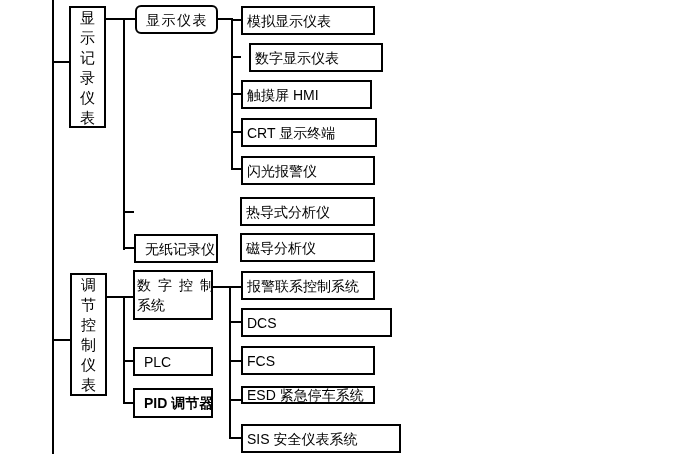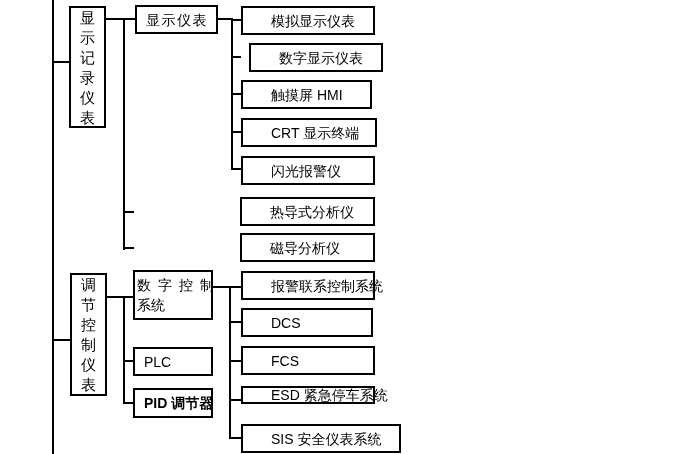--- a/index.html
+++ b/index.html
@@ -6,30 +6,30 @@
   .canvas{
     position:relative;width:686px;height:454px;background:#ffffff;overflow:hidden;
     font-family:"Liberation Sans", sans-serif;color:#000000;
   }
   .line{position:absolute;background:#000000;}
   .node{
     position:absolute;box-sizing:border-box;border:2px solid #000000;background:#ffffff;
     display:flex;align-items:center;font-size:14px;line-height:1;white-space:nowrap;
   }
   .node .lbl{display:block;}
-  .leaf{padding-left:28px;}
+  .leaf{padding-left:4px;}
   .mid{padding-left:9px;}
   .vnode{
     flex-direction:column;justify-content:center;align-items:center;gap:5px;
     font-size:15px;padding:0;
   }
   .twoLine{flex-direction:column;align-items:flex-start;justify-content:center;
     padding-left:2px;gap:6px;}
   .twoLine .l1{letter-spacing:7px;}
-  .wide4{letter-spacing:1.5px;}
+  .wide4{letter-spacing:1.5px;border-radius:6px;}
 </style>
 </head>
 <body>
 
 <div class="canvas">
 
   <div class="line" style="left:52px;top:0;width:2px;height:454px;"></div>
   <div class="line" style="left:52px;top:61px;width:18px;height:2px;"></div>
   <div class="line" style="left:105px;top:18px;width:30px;height:2px;"></div>
   <div class="line" style="left:123px;top:18px;width:2px;height:232px;"></div>
@@ -68,20 +68,23 @@
     <span class="lbl">节</span>
     <span class="lbl">控</span>
     <span class="lbl">制</span>
     <span class="lbl">仪</span>
     <span class="lbl">表</span>
   </div>
 
   <div class="node mid wide4" style="left:135px;top:5px;width:83px;height:29px;">
     <span class="lbl">显示仪表</span>
   </div>
+  <div class="node mid" style="left:134px;top:234px;width:84px;height:29px;">
+    <span class="lbl">无纸记录仪</span>
+  </div>
 
   <div class="node leaf" style="left:241px;top:6px;width:134px;height:29px;">
     <span class="lbl">模拟显示仪表</span>
   </div>
   <div class="node leaf" style="left:241px;top:43px;width:134px;height:29px;margin-left:8px;">
     <span class="lbl">数字显示仪表</span>
   </div>
   <div class="node leaf" style="left:241px;top:80px;width:131px;height:29px;">
     <span class="lbl">触摸屏 HMI</span>
   </div>
@@ -106,21 +109,21 @@
   <div class="node mid" style="left:133px;top:347px;width:80px;height:29px;">
     <span class="lbl">PLC</span>
   </div>
   <div class="node mid" style="left:133px;top:388px;width:80px;height:30px;font-weight:bold;">
     <span class="lbl">PID 调节器</span>
   </div>
 
   <div class="node leaf" style="left:241px;top:271px;width:134px;height:29px;">
     <span class="lbl">报警联系控制系统</span>
   </div>
-  <div class="node leaf" style="left:241px;top:308px;width:132px;height:29px;">
+  <div class="node leaf" style="left:241px;top:308px;width:151px;height:29px;">
     <span class="lbl">DCS</span>
   </div>
   <div class="node leaf" style="left:241px;top:346px;width:134px;height:29px;">
     <span class="lbl">FCS</span>
   </div>
   <div class="node leaf" style="left:241px;top:386px;width:134px;height:18px;text-align:center;">
     <span class="lbl">ESD 紧急停车系统</span>
   </div>
   <div class="node leaf" style="left:241px;top:424px;width:160px;height:29px;">
     <span class="lbl">SIS 安全仪表系统</span>

